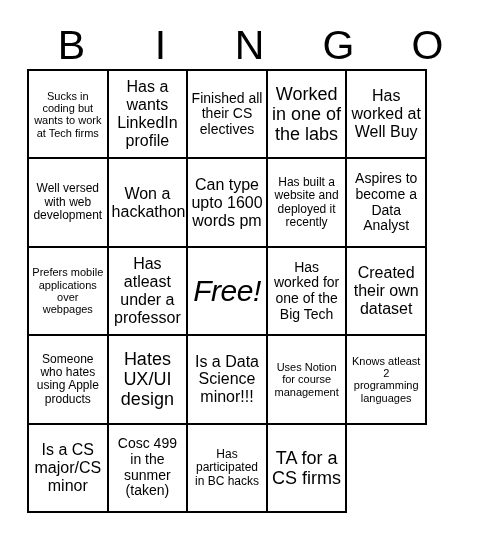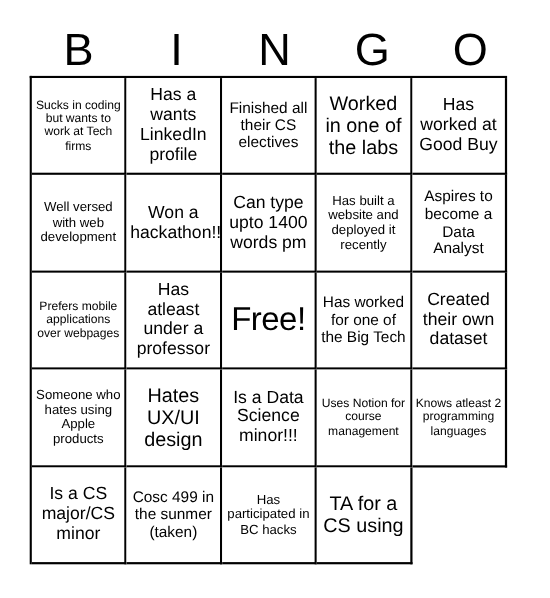--- a/index.html
+++ b/index.html
@@ -45,21 +45,21 @@
     letter-spacing: 0;
     color: #000000;
     user-select: none;
   }
 
   
   #grid {
     position: absolute;
     left: 27px;
     top: 69px;
-    width: 434px;
+    width: 400px;
     height: 444px;
     display: grid;
     grid-template-columns: repeat(5, 1fr);
     grid-template-rows: repeat(5, 1fr);
     border-top: 2px solid #000000;
     border-left: 2px solid #000000;
     box-sizing: border-box;
     background: #ffffff;
   }
   .cell {
@@ -81,21 +81,21 @@
     color: #000000;
     white-space: pre-line;
   }
 
   
   .fs-xs  { font-size: 11px; }
   .fs-sm  { font-size: 12px; }
   .fs-md  { font-size: 14px; }
   .fs-lg  { font-size: 16px; }
   .fs-xl  { font-size: 18px; }
-  .fs-free { font-size: 30px; letter-spacing: -0.5px; }
+  .fs-free { font-size: 30px; letter-spacing: -0.5px; font-style: italic; }
 </style>
 </head>
 <body>
 
 <div id="bingo-card">
 
   <div id="header-row">
     <div class="header-letter">B</div>
     <div class="header-letter">I</div>
     <div class="header-letter">N</div>
@@ -111,31 +111,31 @@
     <div class="cell">
         <span class="cell-text fs-lg">Has a wants LinkedIn profile</span>
       </div>
     <div class="cell">
         <span class="cell-text fs-md">Finished all their CS electives</span>
       </div>
     <div class="cell">
         <span class="cell-text fs-xl">Worked in one of the labs</span>
       </div>
     <div class="cell">
-        <span class="cell-text fs-lg">Has worked at Good Buy</span>
+        <span class="cell-text fs-lg">Has worked at Well Buy</span>
       </div>
 
     <div class="cell">
         <span class="cell-text fs-sm">Well versed with web development</span>
       </div>
     <div class="cell">
         <span class="cell-text fs-lg">Won a hackathon!!</span>
       </div>
     <div class="cell">
-        <span class="cell-text fs-lg">Can type upto 1400 words pm</span>
+        <span class="cell-text fs-lg">Can type upto 1600 words pm</span>
       </div>
     <div class="cell">
         <span class="cell-text fs-sm">Has built a website and deployed it recently</span>
       </div>
     <div class="cell">
         <span class="cell-text fs-md">Aspires to become a Data Analyst</span>
       </div>
 
     <div class="cell">
         <span class="cell-text fs-xs">Prefers mobile applications over webpages</span>
@@ -172,17 +172,17 @@
     <div class="cell">
         <span class="cell-text fs-lg">Is a CS major/CS minor</span>
       </div>
     <div class="cell">
         <span class="cell-text fs-md">Cosc 499 in the sunmer (taken)</span>
       </div>
     <div class="cell">
         <span class="cell-text fs-sm">Has participated in BC hacks</span>
       </div>
     <div class="cell">
-        <span class="cell-text fs-xl">TA for a CS using</span>
+        <span class="cell-text fs-xl">TA for a CS firms</span>
       </div>
 
   </div>
 </div>
 
 </body></html>

